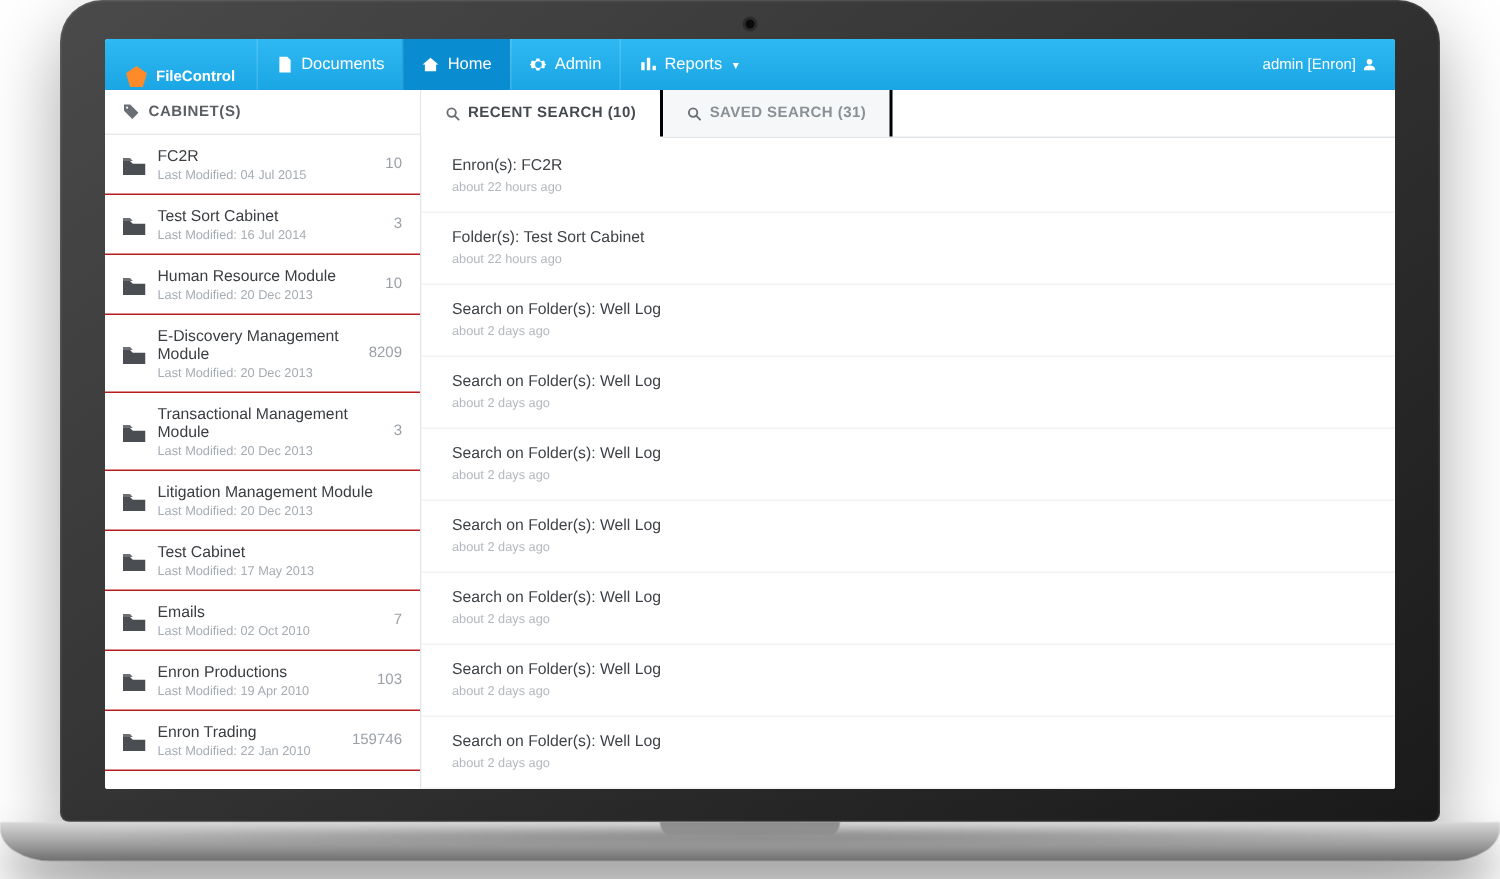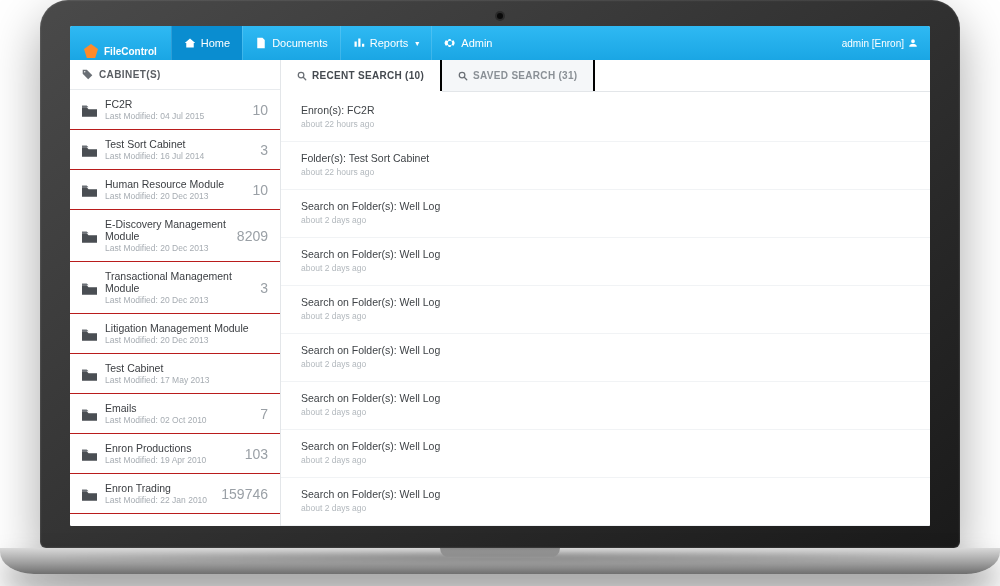--- a/index.html
+++ b/index.html
@@ -105,21 +105,21 @@
   .cab-list { overflow:auto; }
   .cab {
     display:flex; align-items:center; gap:8px;
     padding:8px 12px; border-bottom:1px solid #b91c1c;
     cursor:pointer;
   }
   .folder-icon { width:15px; height:12px; margin-top:2px; flex:none; }
   .cab-main { flex:1; min-width:0; }
   .cab-name { font-size:10.5px; color:#3a3d41; }
   .cab-meta { font-size:8.5px; color:#a6acb2; margin-top:1px; }
-  .cab-count { font-size:14px; color:#9aa0a6; }
+  .cab-count { font-size:10px; color:#9aa0a6; }
 
   .right { flex:1; display:flex; flex-direction:column; background:#fff; }
   .tabs {
     display:flex; border-bottom:1px solid #e3e6e9;
     background:#fff;
   }
   .tab {
     display:flex; align-items:center; gap:5px;
     padding:10px 16px; font-size:10px; font-weight:700;
     letter-spacing:.3px; color:#6a6f75; cursor:pointer;
@@ -149,44 +149,44 @@
 <div class="laptop">
   <div class="screen-bezel">
     <div class="camera"></div>
     <div class="screen">
 
       <div class="topbar">
         <div class="brand">
           <span class="logo"></span>
           <span>FileControl</span>
         </div>
+        <div class="navitem">
+          <svg viewBox="0 0 16 16">
+              <path d="M3 1h7l3 3v11H3z"></path>
+            </svg>
+          <span>Documents</span>
+        </div>
         <div class="navitem active">
           <svg viewBox="0 0 16 16">
               <path d="M8 2l7 6h-2v6H3V8H1z"></path>
             </svg>
           <span>Home</span>
         </div>
         <div class="navitem">
           <svg viewBox="0 0 16 16">
-              <path d="M3 1h7l3 3v11H3z"></path>
-            </svg>
-          <span>Documents</span>
+              <path d="M8 5a3 3 0 100 6 3 3 0 000-6zm7 3l-1.5.9.1 1.7-1.4 1-1.5-.8-1.5.9-.3 1.7H6.1l-.3-1.7-1.5-.9-1.5.8-1.4-1 .1-1.7L0 8l1.5-.9-.1-1.7 1.4-1 1.5.8 1.5-.9.3-1.7h2.8l.3 1.7 1.5.9 1.5-.8 1.4 1-.1 1.7z"></path>
+            </svg>
+          <span>Admin</span>
         </div>
         <div class="navitem">
           <svg viewBox="0 0 16 16">
               <path d="M2 13h3V6H2zm5 0h3V2H7zm5 0h3V9h-3z"></path>
             </svg>
           <span>Reports</span>
           <span class="chev">▾</span>
-        </div>
-        <div class="navitem">
-          <svg viewBox="0 0 16 16">
-              <path d="M8 5a3 3 0 100 6 3 3 0 000-6zm7 3l-1.5.9.1 1.7-1.4 1-1.5-.8-1.5.9-.3 1.7H6.1l-.3-1.7-1.5-.9-1.5.8-1.4-1 .1-1.7L0 8l1.5-.9-.1-1.7 1.4-1 1.5.8 1.5-.9.3-1.7h2.8l.3 1.7 1.5.9 1.5-.8 1.4 1-.1 1.7z"></path>
-            </svg>
-          <span>Admin</span>
         </div>
         <div class="spacer"></div>
         <div class="user">
           <span>admin [Enron]</span>
           <svg viewBox="0 0 16 16" width="10" height="10" fill="#fff">
               <path d="M8 8a3 3 0 100-6 3 3 0 000 6zm0 1c-3 0-6 1.5-6 4v1h12v-1c0-2.5-3-4-6-4z"></path>
             </svg>
         </div>
       </div>
 

